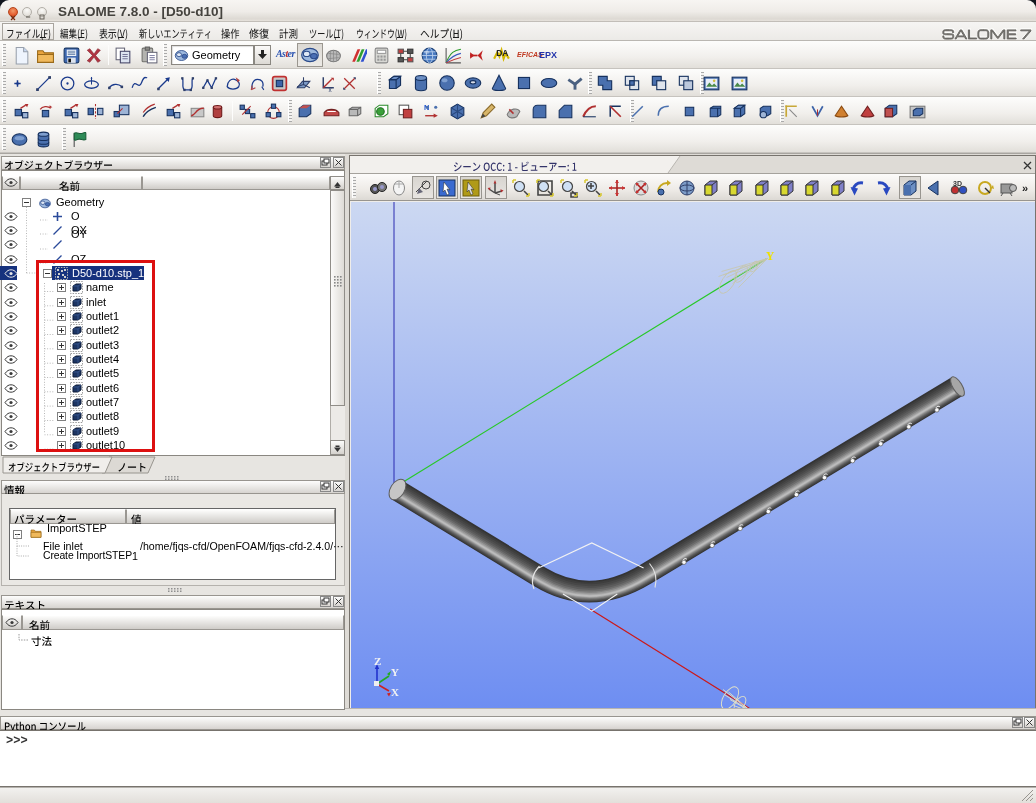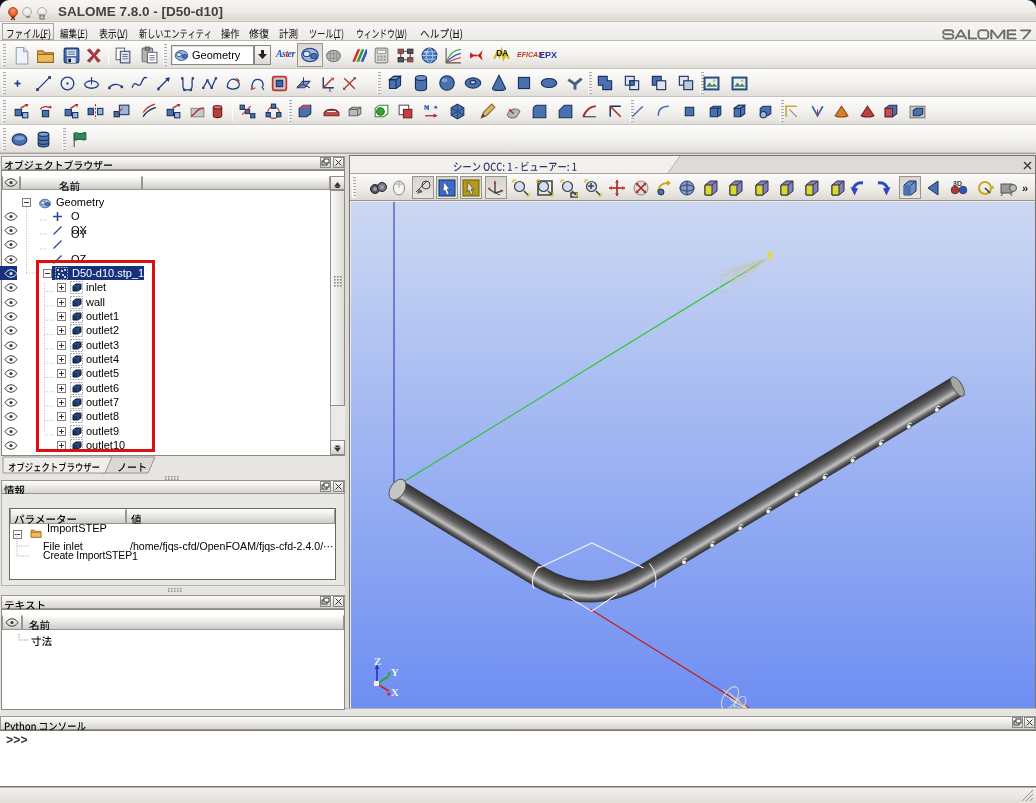--- a/index.html
+++ b/index.html
@@ -629,35 +629,35 @@
     </svg>
     <svg style="position:absolute;left:57px;top:283.48px" width="9" height="9" viewBox="0 0 9 9">
       <rect x=".5" y=".5" width="8" height="8" fill="#fff" stroke="#808080"></rect>
       <path d="M2 4.5h5M4.5 2v5" stroke="#333"></path>
     </svg>
     <svg style="position:absolute;left:70px;top:281.48px" width="13" height="13" viewBox="0 0 13 13">
       <rect x=".5" y=".5" width="12" height="12" fill="none" stroke="#9a9a9a" stroke-dasharray="1.5 1.2"></rect>
       <path d="M3 5 6 3h5v5L8 10H3z" fill="#1d3563" stroke="#0e1c38"></path>
       <path d="M3 5h5v5M8 5l3-2" fill="none" stroke="#3a5a96" stroke-width=".8"></path>
     </svg>
-    <div class="tr" style="left:86px;top:281px">inlet</div>
+    <div class="tr" style="left:86px;top:281px">name</div>
     <svg class="eye" style="left:4px;top:297.81px" viewBox="0 0 14 9">
       <path d="M1 4.5C3 1.5 5 .8 7 .8s4 .7 6 3.7C11 7.5 9 8.2 7 8.2S3 7.5 1 4.5z" fill="none" stroke="#3a3a3a" stroke-width="1"></path>
       <circle cx="7" cy="4.5" r="1.6" fill="#3a3a3a"></circle>
     </svg>
     <svg style="position:absolute;left:57px;top:297.81px" width="9" height="9" viewBox="0 0 9 9">
       <rect x=".5" y=".5" width="8" height="8" fill="#fff" stroke="#808080"></rect>
       <path d="M2 4.5h5M4.5 2v5" stroke="#333"></path>
     </svg>
     <svg style="position:absolute;left:70px;top:295.81px" width="13" height="13" viewBox="0 0 13 13">
       <rect x=".5" y=".5" width="12" height="12" fill="none" stroke="#9a9a9a" stroke-dasharray="1.5 1.2"></rect>
       <path d="M3 5 6 3h5v5L8 10H3z" fill="#1d3563" stroke="#0e1c38"></path>
       <path d="M3 5h5v5M8 5l3-2" fill="none" stroke="#3a5a96" stroke-width=".8"></path>
     </svg>
-    <div class="tr" style="left:86px;top:296px">wall</div>
+    <div class="tr" style="left:86px;top:296px">inlet</div>
     <svg class="eye" style="left:4px;top:312.14px" viewBox="0 0 14 9">
       <path d="M1 4.5C3 1.5 5 .8 7 .8s4 .7 6 3.7C11 7.5 9 8.2 7 8.2S3 7.5 1 4.5z" fill="none" stroke="#3a3a3a" stroke-width="1"></path>
       <circle cx="7" cy="4.5" r="1.6" fill="#3a3a3a"></circle>
     </svg>
     <svg style="position:absolute;left:57px;top:312.14px" width="9" height="9" viewBox="0 0 9 9">
       <rect x=".5" y=".5" width="8" height="8" fill="#fff" stroke="#808080"></rect>
       <path d="M2 4.5h5M4.5 2v5" stroke="#333"></path>
     </svg>
     <svg style="position:absolute;left:70px;top:310.14px" width="13" height="13" viewBox="0 0 13 13">
       <rect x=".5" y=".5" width="12" height="12" fill="none" stroke="#9a9a9a" stroke-dasharray="1.5 1.2"></rect>
@@ -845,21 +845,21 @@
     <svg style="position:absolute;left:13px;top:530px" width="9" height="9" viewBox="0 0 9 9">
       <rect x=".5" y=".5" width="8" height="8" fill="#fff" stroke="#808080"></rect>
       <path d="M2 4.5h5" stroke="#333"></path>
     </svg>
     <svg style="position:absolute;left:29px;top:527px" width="14" height="12" viewBox="0 0 18 18">
       <path d="M1.5 4.5h5l1.5 2h8.5v9h-15z" fill="#e8a33d" stroke="#9a6a1a"></path>
       <path d="M1.5 8h15v7.5h-15z" fill="#f0b95c" stroke="#9a6a1a"></path>
     </svg>
     <div class="tr" style="left:47px;top:522px">ImportSTEP</div>
     <div class="tr" style="left:43px;top:540px;font-size:10.7px">File inlet</div>
-    <div class="tr" style="left:130px;top:540px;font-size:10.6px">/home/fjqs-cfd/OpenFOAM/fjqs-cfd-2.4.0/⋯</div>
+    <div class="tr" style="left:140px;top:540px;font-size:10.6px">/home/fjqs-cfd/OpenFOAM/fjqs-cfd-2.4.0/⋯</div>
     <div class="tr" style="left:43px;top:550px;font-size:10.4px;letter-spacing:-.1px">Create ImportSTEP</div>
     <div class="tr" style="left:132px;top:550px;font-size:10.7px">1</div>
     <svg style="position:absolute;left:16px;top:534px" width="26" height="24" viewBox="0 0 26 24">
       <g stroke="#aaa" stroke-dasharray="1 1.3" fill="none">
         <path d="M1 0v12h12M1 12v10h12"></path>
       </g>
     </svg>
     <svg style="position:absolute;left:508px;top:711px" width="14" height="4" viewBox="0 0 14 4">
       <g fill="#909090">
         <rect x="0" y="1" width="1.5" height="1.5"></rect>

